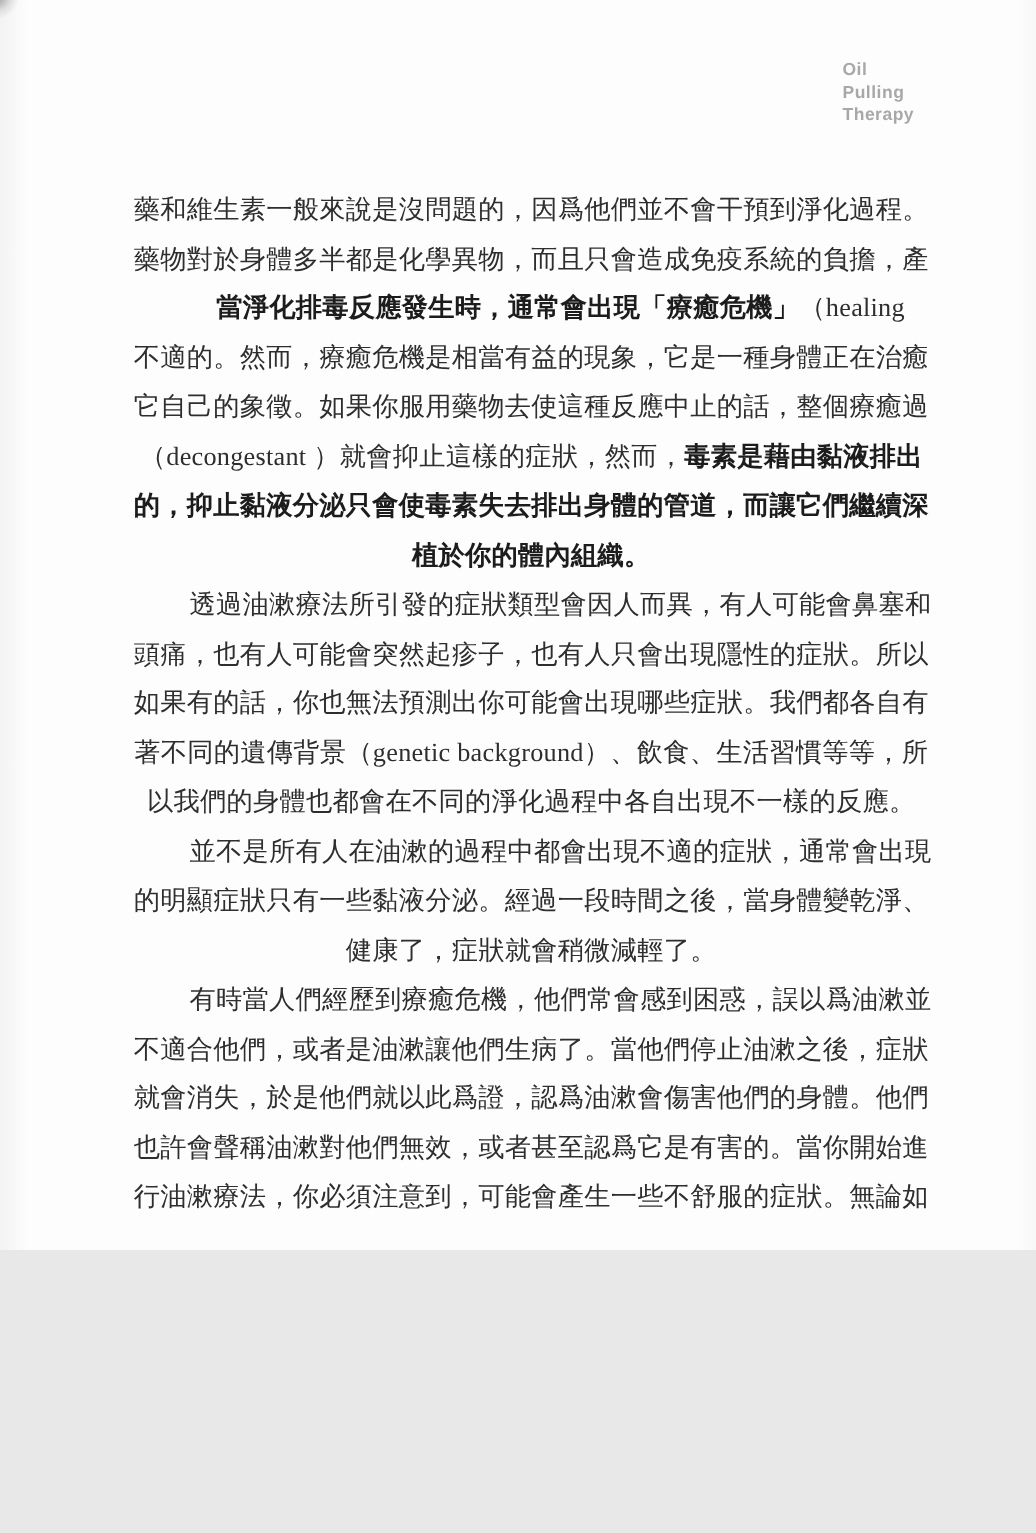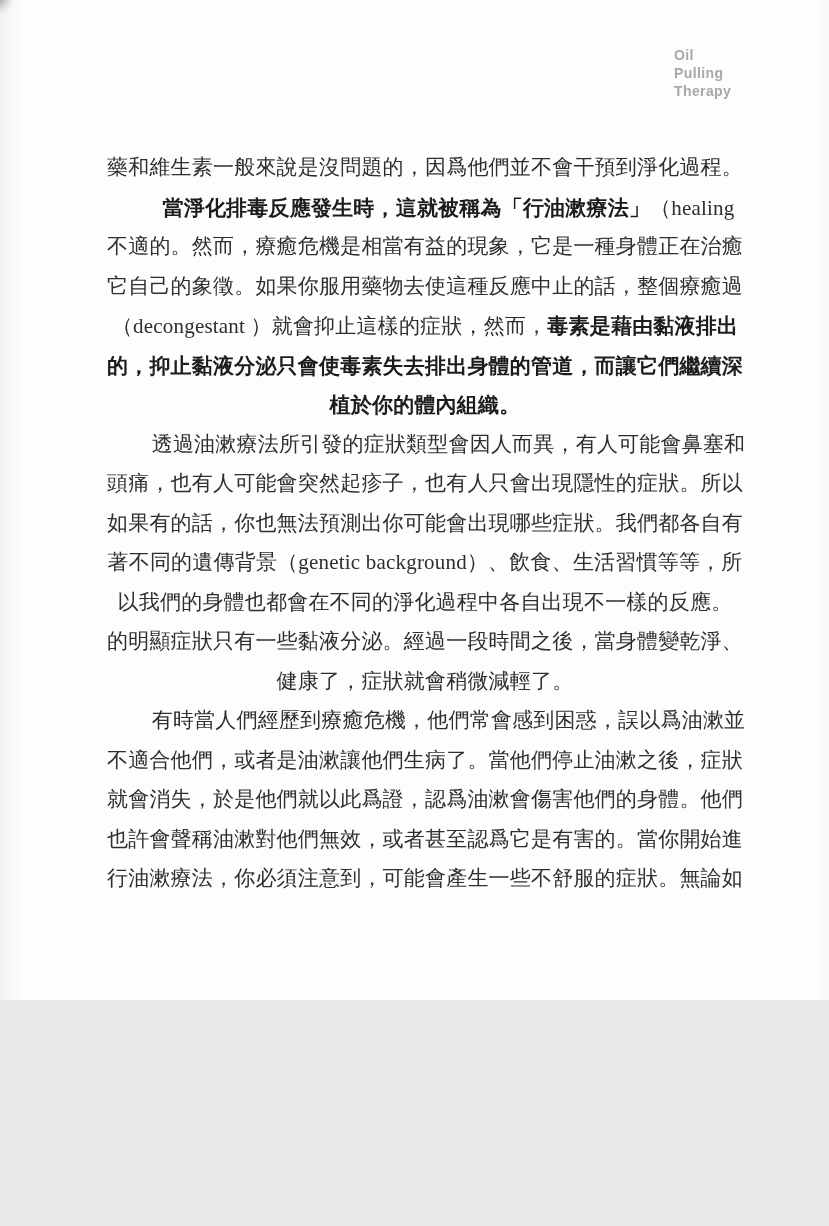--- a/index.html
+++ b/index.html
@@ -82,31 +82,33 @@
   <div class="corner-smudge"></div>
 
   <div class="running-head">
     <div>Oil</div>
     <div>Pulling</div>
     <div>Therapy</div>
   </div>
 
   <div class="body-text" id="body-lines">
       <div class="line"><span class="seg">藥和維生素一般來說是沒問題的，因爲他們並不會干預到淨化過程。</span></div>
-      <div class="line indent"><span class="seg bold">當淨化排毒反應發生時，這就被稱為「行油漱療法」</span><span class="seg">（healing</span></div>
+      <div class="line"><span class="seg">藥物對於身體多半都是化學異物，而且只會造成免疫系統的負擔，產</span></div>
+      <div class="line indent"><span class="seg bold">當淨化排毒反應發生時，通常會出現「療癒危機」</span><span class="seg">（healing</span></div>
       <div class="line"><span class="seg">不適的。然而，療癒危機是相當有益的現象，它是一種身體正在治癒</span></div>
       <div class="line"><span class="seg">它自己的象徵。如果你服用藥物去使這種反應中止的話，整個療癒過</span></div>
       <div class="line"><span class="seg">（decongestant ）就會抑止這樣的症狀，然而，</span><span class="seg bold">毒素是藉由黏液排出</span></div>
       <div class="line"><span class="seg bold">的，抑止黏液分泌只會使毒素失去排出身體的管道，而讓它們繼續深</span></div>
       <div class="line end"><span class="seg bold">植於你的體內組織。</span></div>
       <div class="line indent"><span class="seg">透過油漱療法所引發的症狀類型會因人而異，有人可能會鼻塞和</span></div>
       <div class="line"><span class="seg">頭痛，也有人可能會突然起疹子，也有人只會出現隱性的症狀。所以</span></div>
       <div class="line"><span class="seg">如果有的話，你也無法預測出你可能會出現哪些症狀。我們都各自有</span></div>
       <div class="line"><span class="seg">著不同的遺傳背景（genetic background）、飲食、生活習慣等等，所</span></div>
       <div class="line end"><span class="seg">以我們的身體也都會在不同的淨化過程中各自出現不一樣的反應。</span></div>
+      <div class="line indent"><span class="seg">並不是所有人在油漱的過程中都會出現不適的症狀，通常會出現</span></div>
       <div class="line"><span class="seg">的明顯症狀只有一些黏液分泌。經過一段時間之後，當身體變乾淨、</span></div>
       <div class="line end"><span class="seg">健康了，症狀就會稍微減輕了。</span></div>
       <div class="line indent"><span class="seg">有時當人們經歷到療癒危機，他們常會感到困惑，誤以爲油漱並</span></div>
       <div class="line"><span class="seg">不適合他們，或者是油漱讓他們生病了。當他們停止油漱之後，症狀</span></div>
       <div class="line"><span class="seg">就會消失，於是他們就以此爲證，認爲油漱會傷害他們的身體。他們</span></div>
       <div class="line"><span class="seg">也許會聲稱油漱對他們無效，或者甚至認爲它是有害的。當你開始進</span></div>
       <div class="line"><span class="seg">行油漱療法，你必須注意到，可能會產生一些不舒服的症狀。無論如</span></div>
     </div>
 
   <div class="footer">

